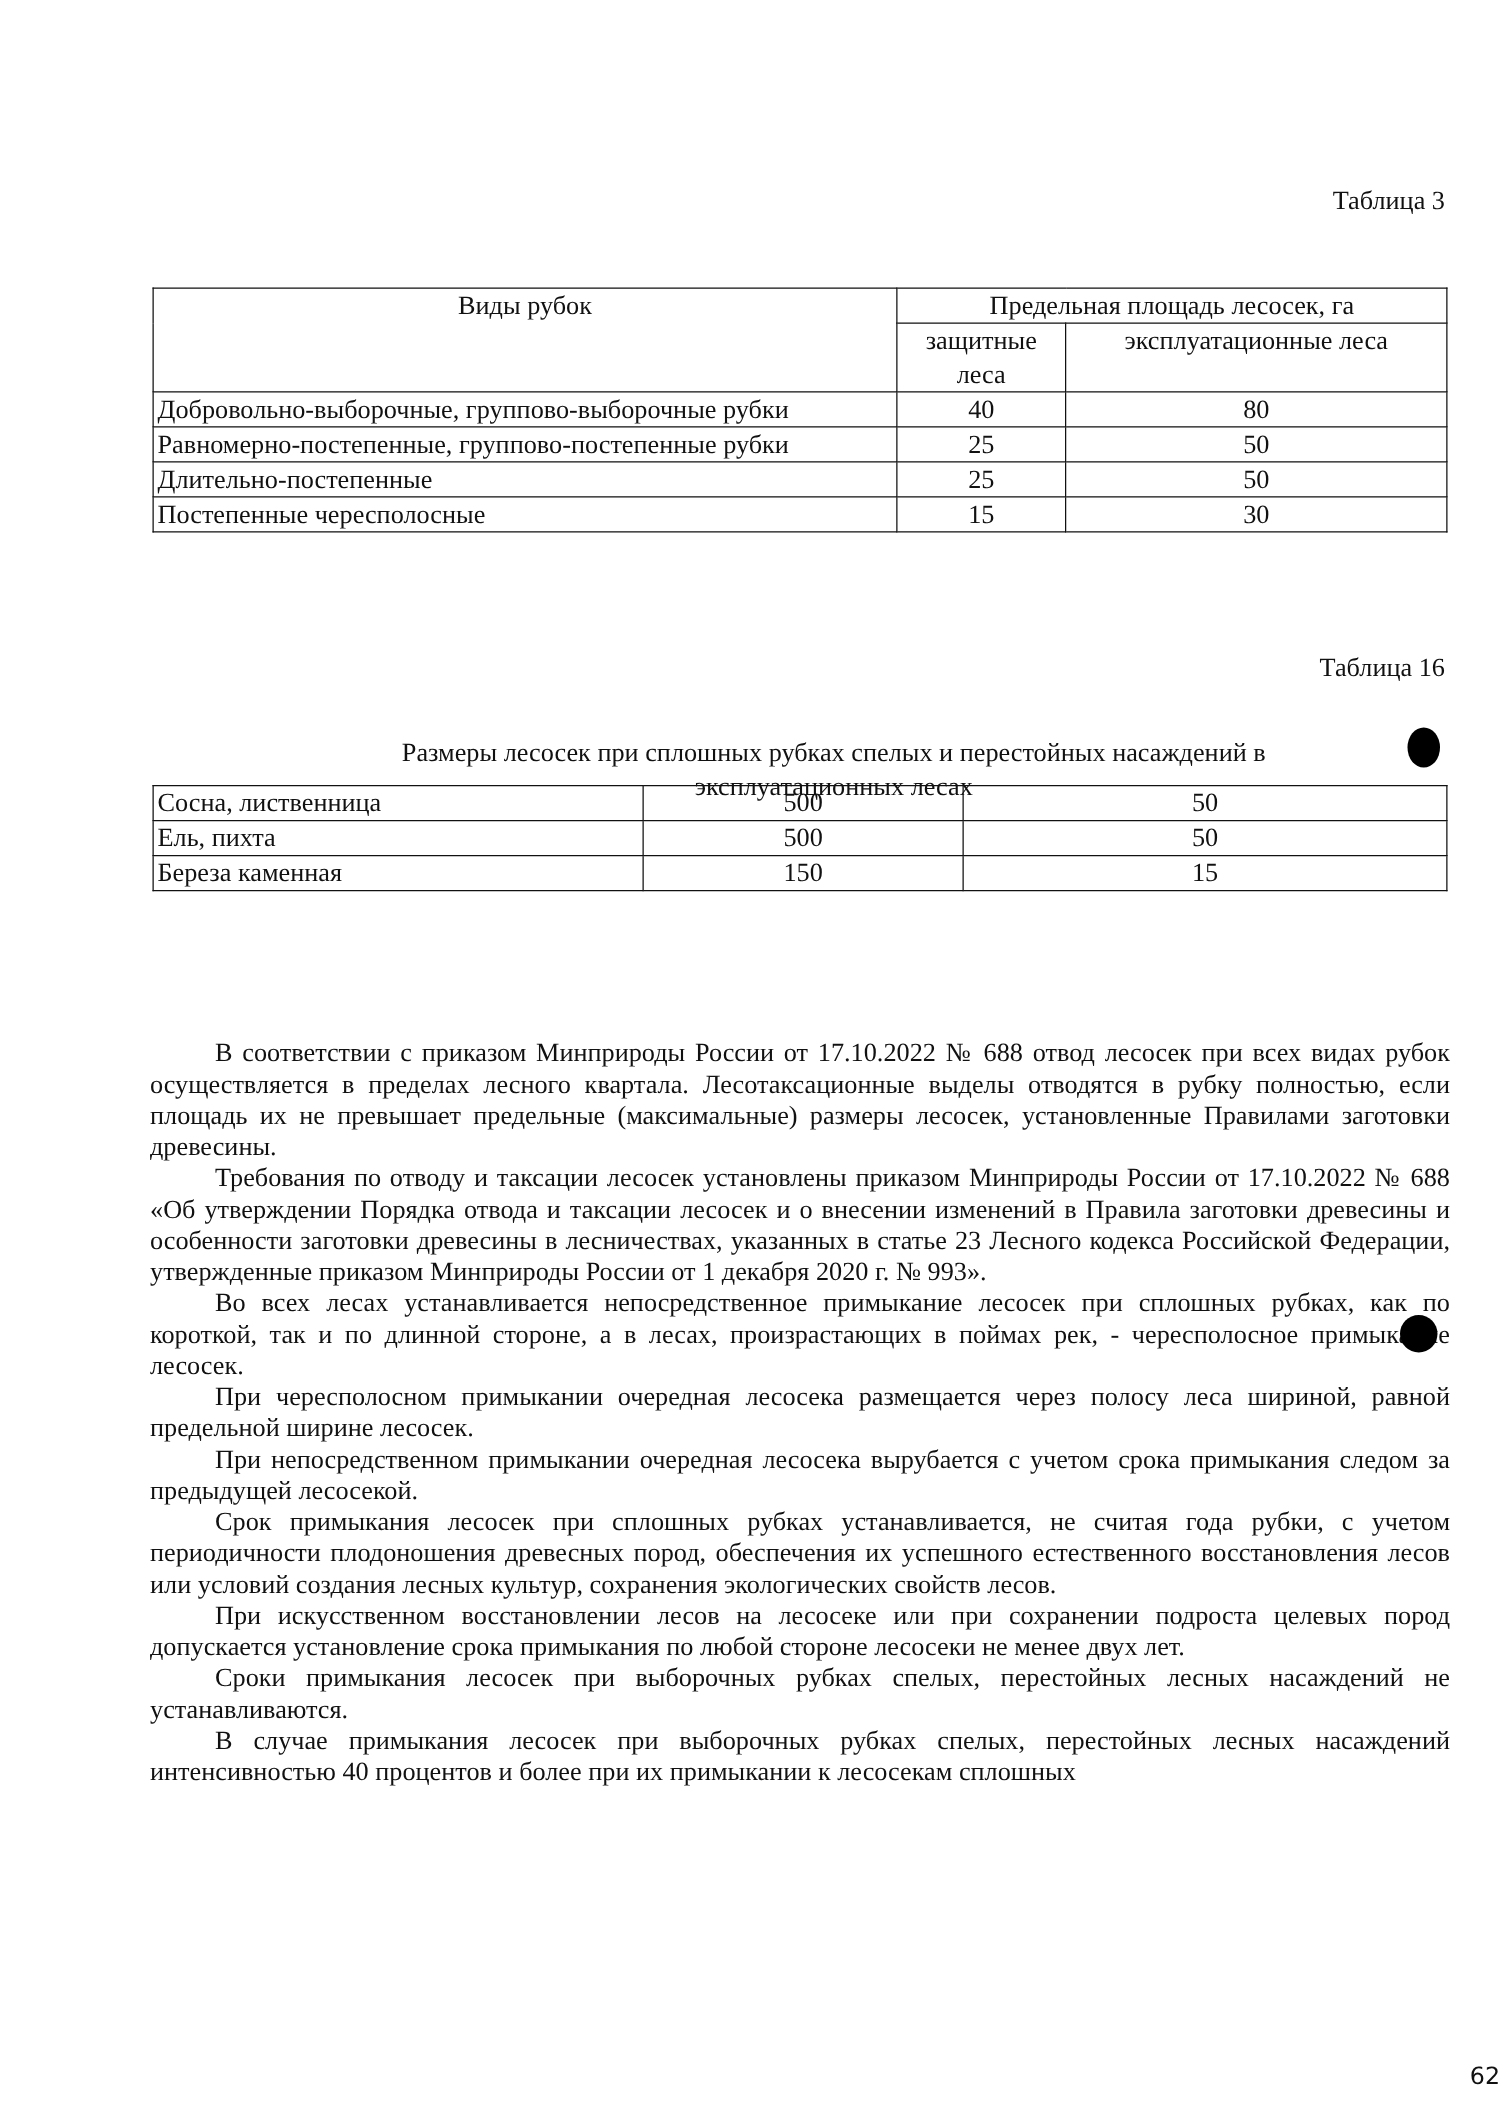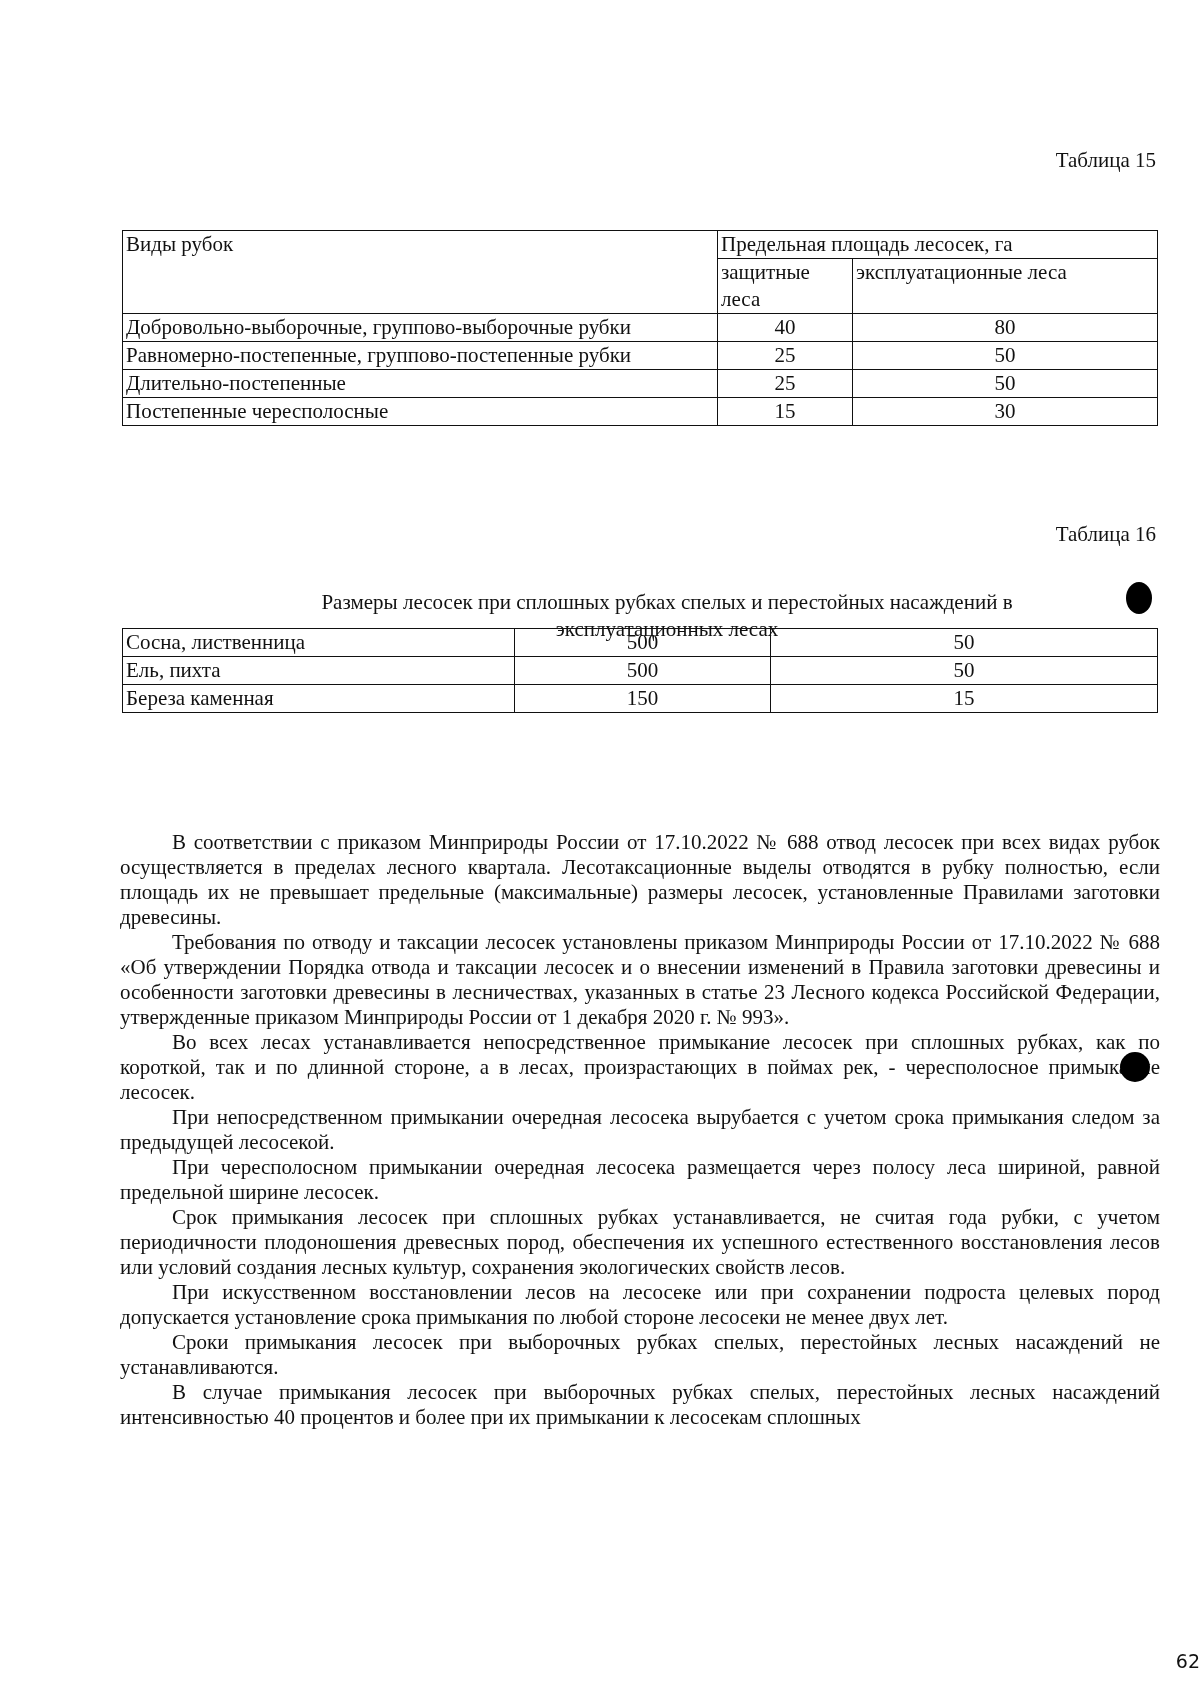--- a/index.html
+++ b/index.html
@@ -6,33 +6,33 @@
   body {
     width: 1200px; height: 1702px; position: relative; overflow: hidden;
     font-family: "Liberation Serif", "DejaVu Serif", serif;
     color: #111; font-size: 21px;
   }
   .page { position: absolute; left: 0; top: 0; width: 1200px; height: 1702px; }
   .tbl-label { position: absolute; right: 44px; font-size: 21px; }
   .tbl-caption { position: absolute; left: 120px; width: 1040px; text-align: center; line-height: 27px; font-size: 21px; }
   table.doc { position: absolute; border-collapse: collapse; font-size: 21px; line-height: 27px; }
   table.doc td, table.doc th { border: 1.5px solid #111; padding: 0 3px; vertical-align: top; font-weight: normal; }
-  table.doc th { text-align: left; }
+  table.doc th { text-align: center; }
   td.num { text-align: center; }
   .body-text { position: absolute; left: 120px; width: 1040px; top: 830px; font-size: 21px; line-height: 25px; text-align: justify; }
   .body-text p { margin: 0; text-indent: 52px; }
   .page-num { position: absolute; top: 1650px; left: 0; width: 1200px; text-align: right; font-family: "DejaVu Sans", sans-serif; font-size: 19px; }
   .blot { position: absolute; background: #000; border-radius: 50%; }
 </style>
 </head>
 <body>
 
 <div class="page">
 
-  <div class="tbl-label" style="top:148px;">Таблица 15</div>
+  <div class="tbl-label" style="top:148px;">Таблица 3</div>
 
   <table class="doc" style="left:122px; top:230px; width:1036px;">
     <colgroup>
         <col style="width:595px">
         <col style="width:135px">
         <col>
       </colgroup>
     <tbody>
         <tr>
       <th rowspan="2">Виды рубок</th>
@@ -90,22 +90,22 @@
       <td class="num">150</td>
       <td class="num">15</td>
     </tr>
   </tbody>
     </table>
 
   <div class="body-text">
     <p>В соответствии с приказом Минприроды России от 17.10.2022 № 688 отвод лесосек при всех видах рубок осуществляется в пределах лесного квартала. Лесотаксационные выделы отводятся в рубку полностью, если площадь их не превышает предельные (максимальные) размеры лесосек, установленные Правилами заготовки древесины.</p>
     <p>Требования по отводу и таксации лесосек установлены приказом Минприроды России от 17.10.2022 № 688 «Об утверждении Порядка отвода и таксации лесосек и о внесении изменений в Правила заготовки древесины и особенности заготовки древесины в лесничествах, указанных в статье 23 Лесного кодекса Российской Федерации, утвержденные приказом Минприроды России от 1 декабря 2020 г. № 993».</p>
     <p>Во всех лесах устанавливается непосредственное примыкание лесосек при сплошных рубках, как по короткой, так и по длинной стороне, а в лесах, произрастающих в поймах рек, - чересполосное примыкание лесосек.</p>
+    <p>При чересполосном примыкании очередная лесосека размещается через полосу леса шириной, равной предельной ширине лесосек.</p>
     <p>При непосредственном примыкании очередная лесосека вырубается с учетом срока примыкания следом за предыдущей лесосекой.</p>
-    <p>При чересполосном примыкании очередная лесосека размещается через полосу леса шириной, равной предельной ширине лесосек.</p>
     <p>Срок примыкания лесосек при сплошных рубках устанавливается, не считая года рубки, с учетом периодичности плодоношения древесных пород, обеспечения их успешного естественного восстановления лесов или условий создания лесных культур, сохранения экологических свойств лесов.</p>
     <p>При искусственном восстановлении лесов на лесосеке или при сохранении подроста целевых пород допускается установление срока примыкания по любой стороне лесосеки не менее двух лет.</p>
     <p>Сроки примыкания лесосек при выборочных рубках спелых, перестойных лесных насаждений не устанавливаются.</p>
     <p>В случае примыкания лесосек при выборочных рубках спелых, перестойных лесных насаждений интенсивностью 40 процентов и более при их примыкании к лесосекам сплошных</p>
   </div>
 
   <div class="blot" style="left:1126px; top:582px; width:26px; height:32px;"></div>
   <div class="blot" style="left:1120px; top:1052px; width:30px; height:30px;"></div>
 
   <div class="page-num">62</div>

